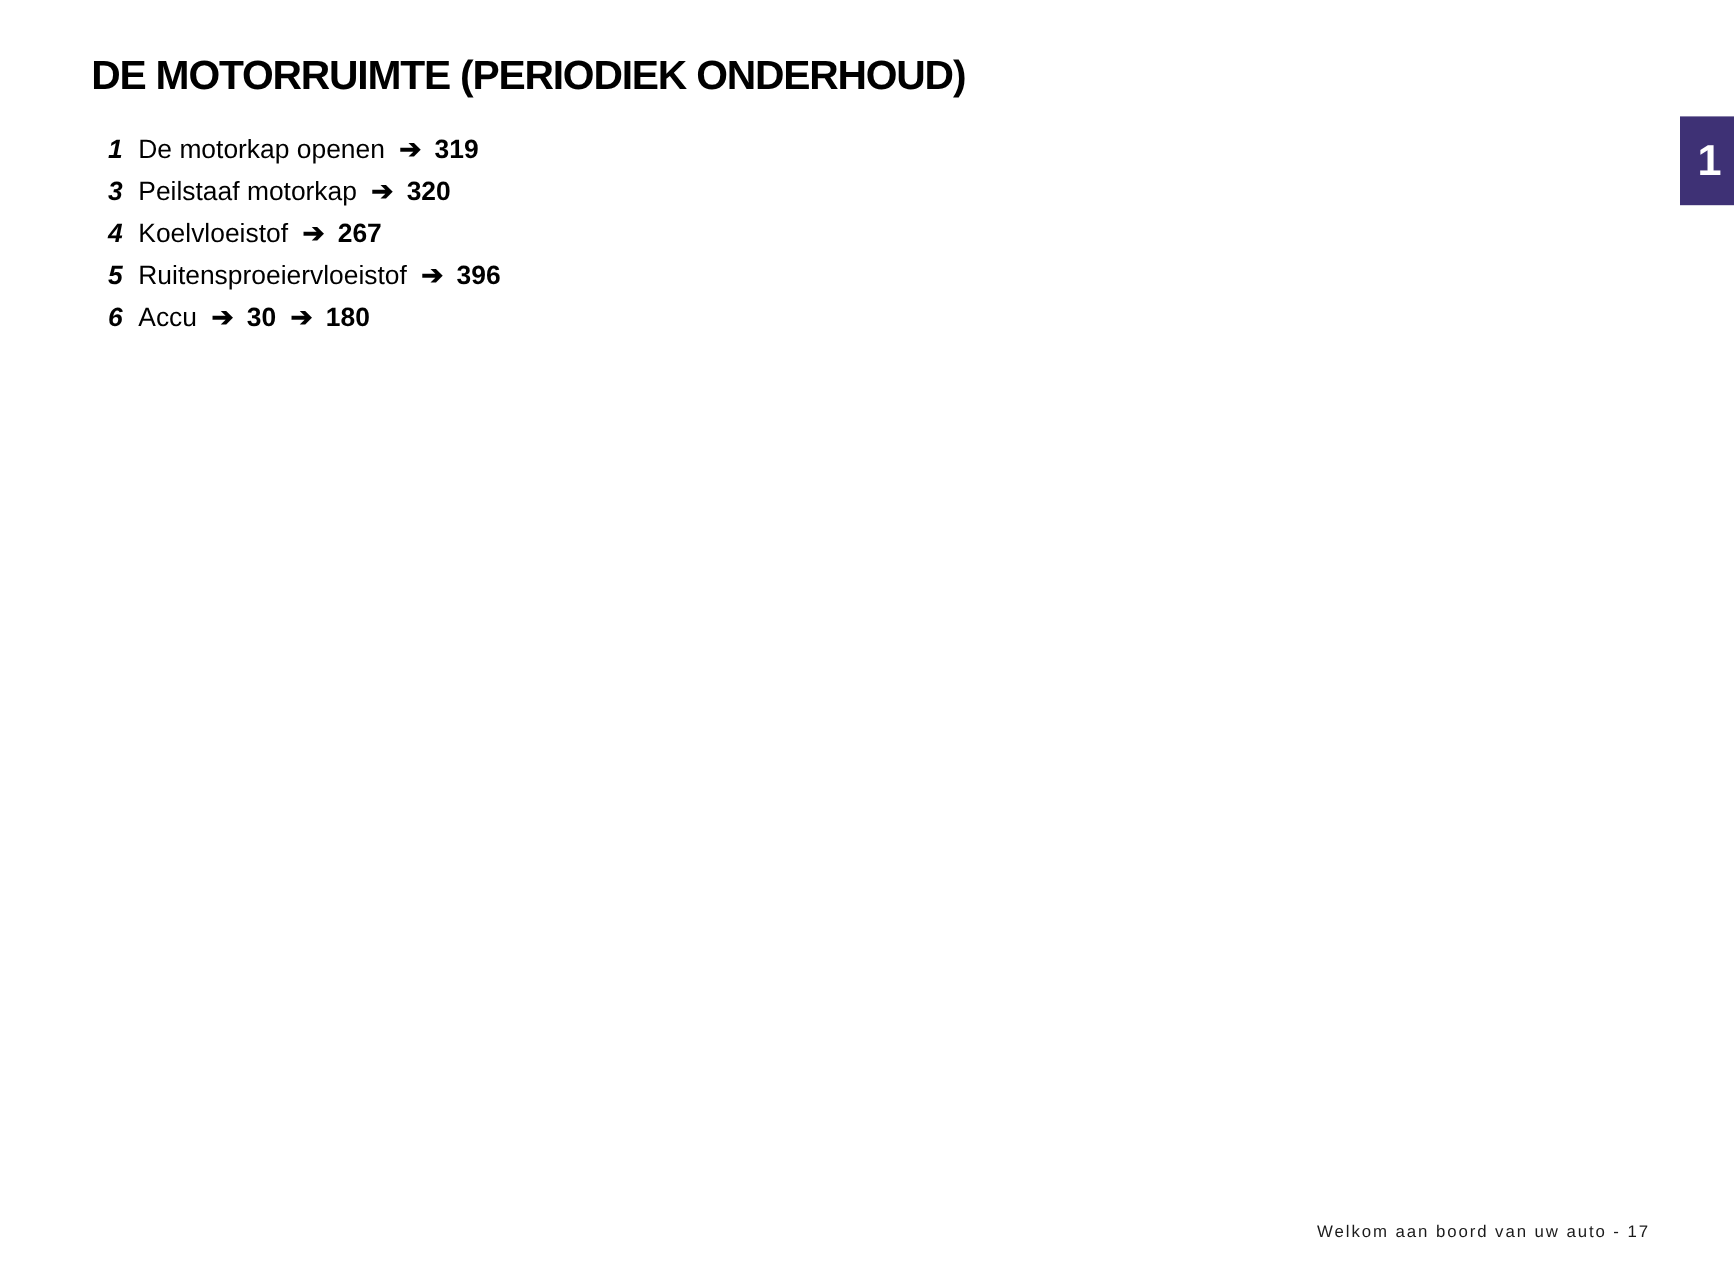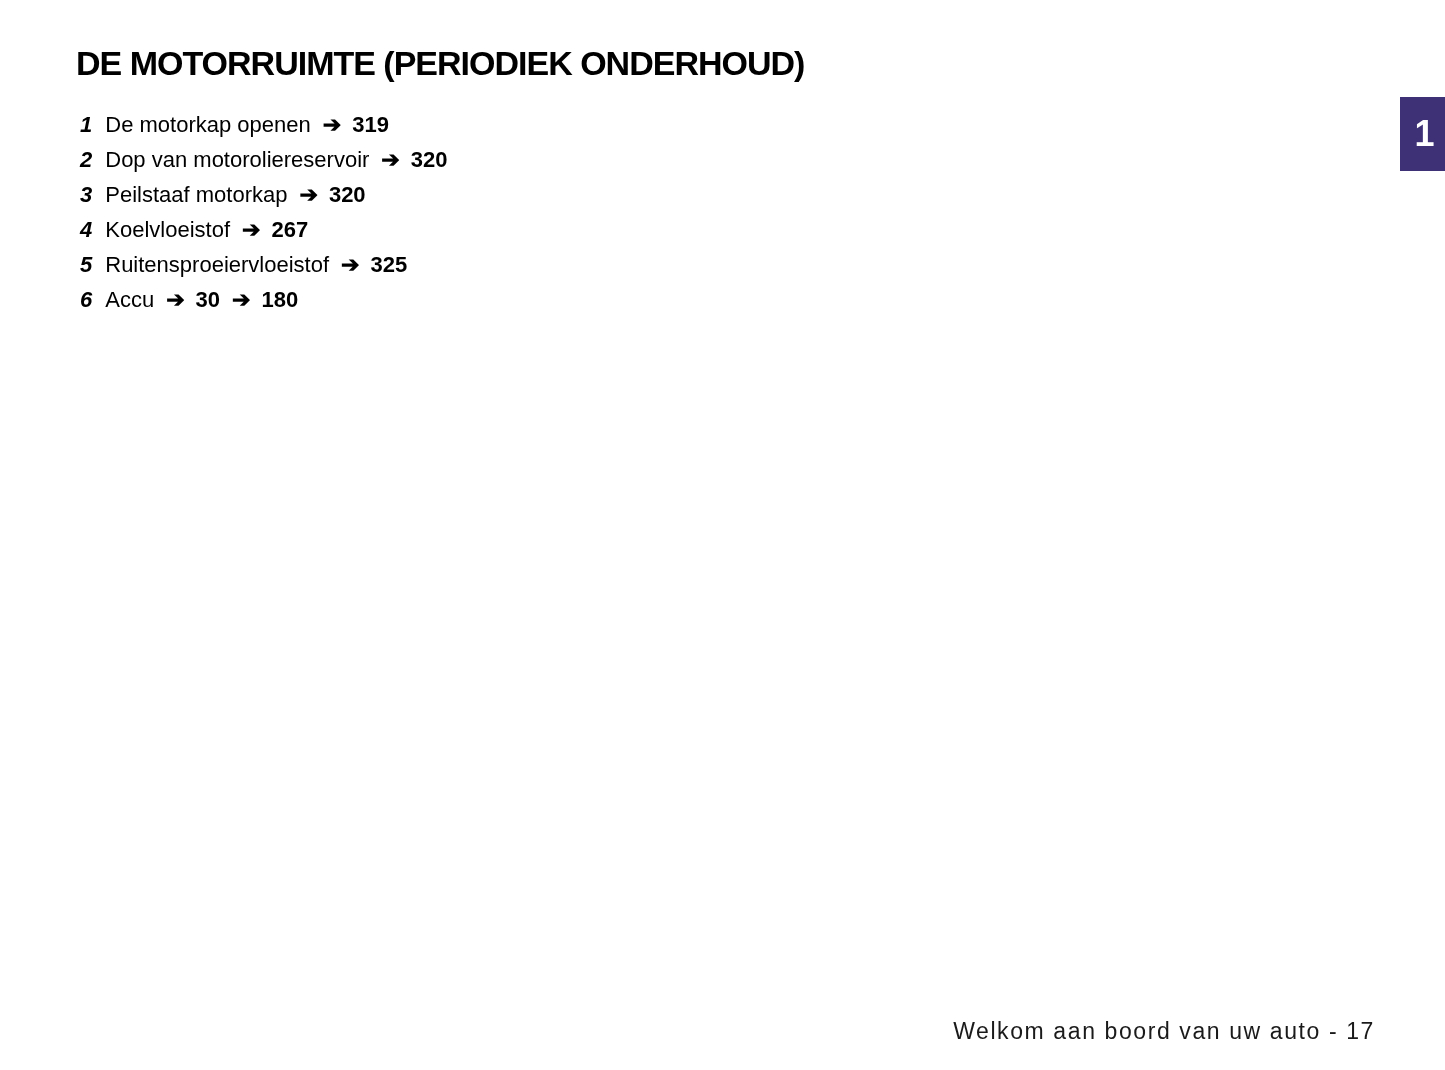--- a/index.html
+++ b/index.html
@@ -19,21 +19,21 @@
     position: absolute;
     left: 70px; top: 38px;
     font-size: 34px;
     font-weight: bold;
     letter-spacing: -1px;
     color: #000000;
     white-space: nowrap;
   }
   .toc {
     position: absolute;
-    left: 70px; top: 97px;
+    left: 80px; top: 97px;
   }
   .toc-row {
     height: 35px;
     line-height: 35px;
     font-size: 22px;
     color: #000000;
     white-space: nowrap;
   }
   .toc-num {
     font-weight: bold;
@@ -62,53 +62,50 @@
     display: flex;
     align-items: center;
     justify-content: center;
     font-size: 36px;
     font-weight: bold;
   }
   .footer {
     position: absolute;
     top: 1012px;
     right: 72px;
-    font-size: 23px;
+    font-size: 14px;
     letter-spacing: 1.6px;
     color: #1a1a1a;
     white-space: nowrap;
   }
 </style>
 </head>
 <body>
 
 <div class="page">
 
   <h1 class="page-title">DE MOTORRUIMTE (PERIODIEK ONDERHOUD)</h1>
 
   <div class="toc">
 
     <div class="toc-row">
       <span class="toc-num">1</span><span class="toc-label">De motorkap openen</span><span class="ref-arrow">➔</span><span class="ref-num">319</span>
     </div>
 
-    <div class="toc-row">
-      <span class="toc-num">2</span><span class="toc-label">Dop van motoroliereservoir</span><span class="ref-arrow">➔</span><span class="ref-num">320</span>
-    </div>
 
     <div class="toc-row">
       <span class="toc-num">3</span><span class="toc-label">Peilstaaf motorkap</span><span class="ref-arrow">➔</span><span class="ref-num">320</span>
     </div>
 
     <div class="toc-row">
       <span class="toc-num">4</span><span class="toc-label">Koelvloeistof</span><span class="ref-arrow">➔</span><span class="ref-num">267</span>
     </div>
 
     <div class="toc-row">
-      <span class="toc-num">5</span><span class="toc-label">Ruitensproeiervloeistof</span><span class="ref-arrow">➔</span><span class="ref-num">325</span>
+      <span class="toc-num">5</span><span class="toc-label">Ruitensproeiervloeistof</span><span class="ref-arrow">➔</span><span class="ref-num">396</span>
     </div>
 
     <div class="toc-row">
       <span class="toc-num">6</span><span class="toc-label">Accu</span><span class="ref-arrow">➔</span><span class="ref-num">30</span><span class="ref-arrow">➔</span><span class="ref-num">180</span>
     </div>
 
   </div>
 
   <div class="chapter-tab">
     <span>1</span>

